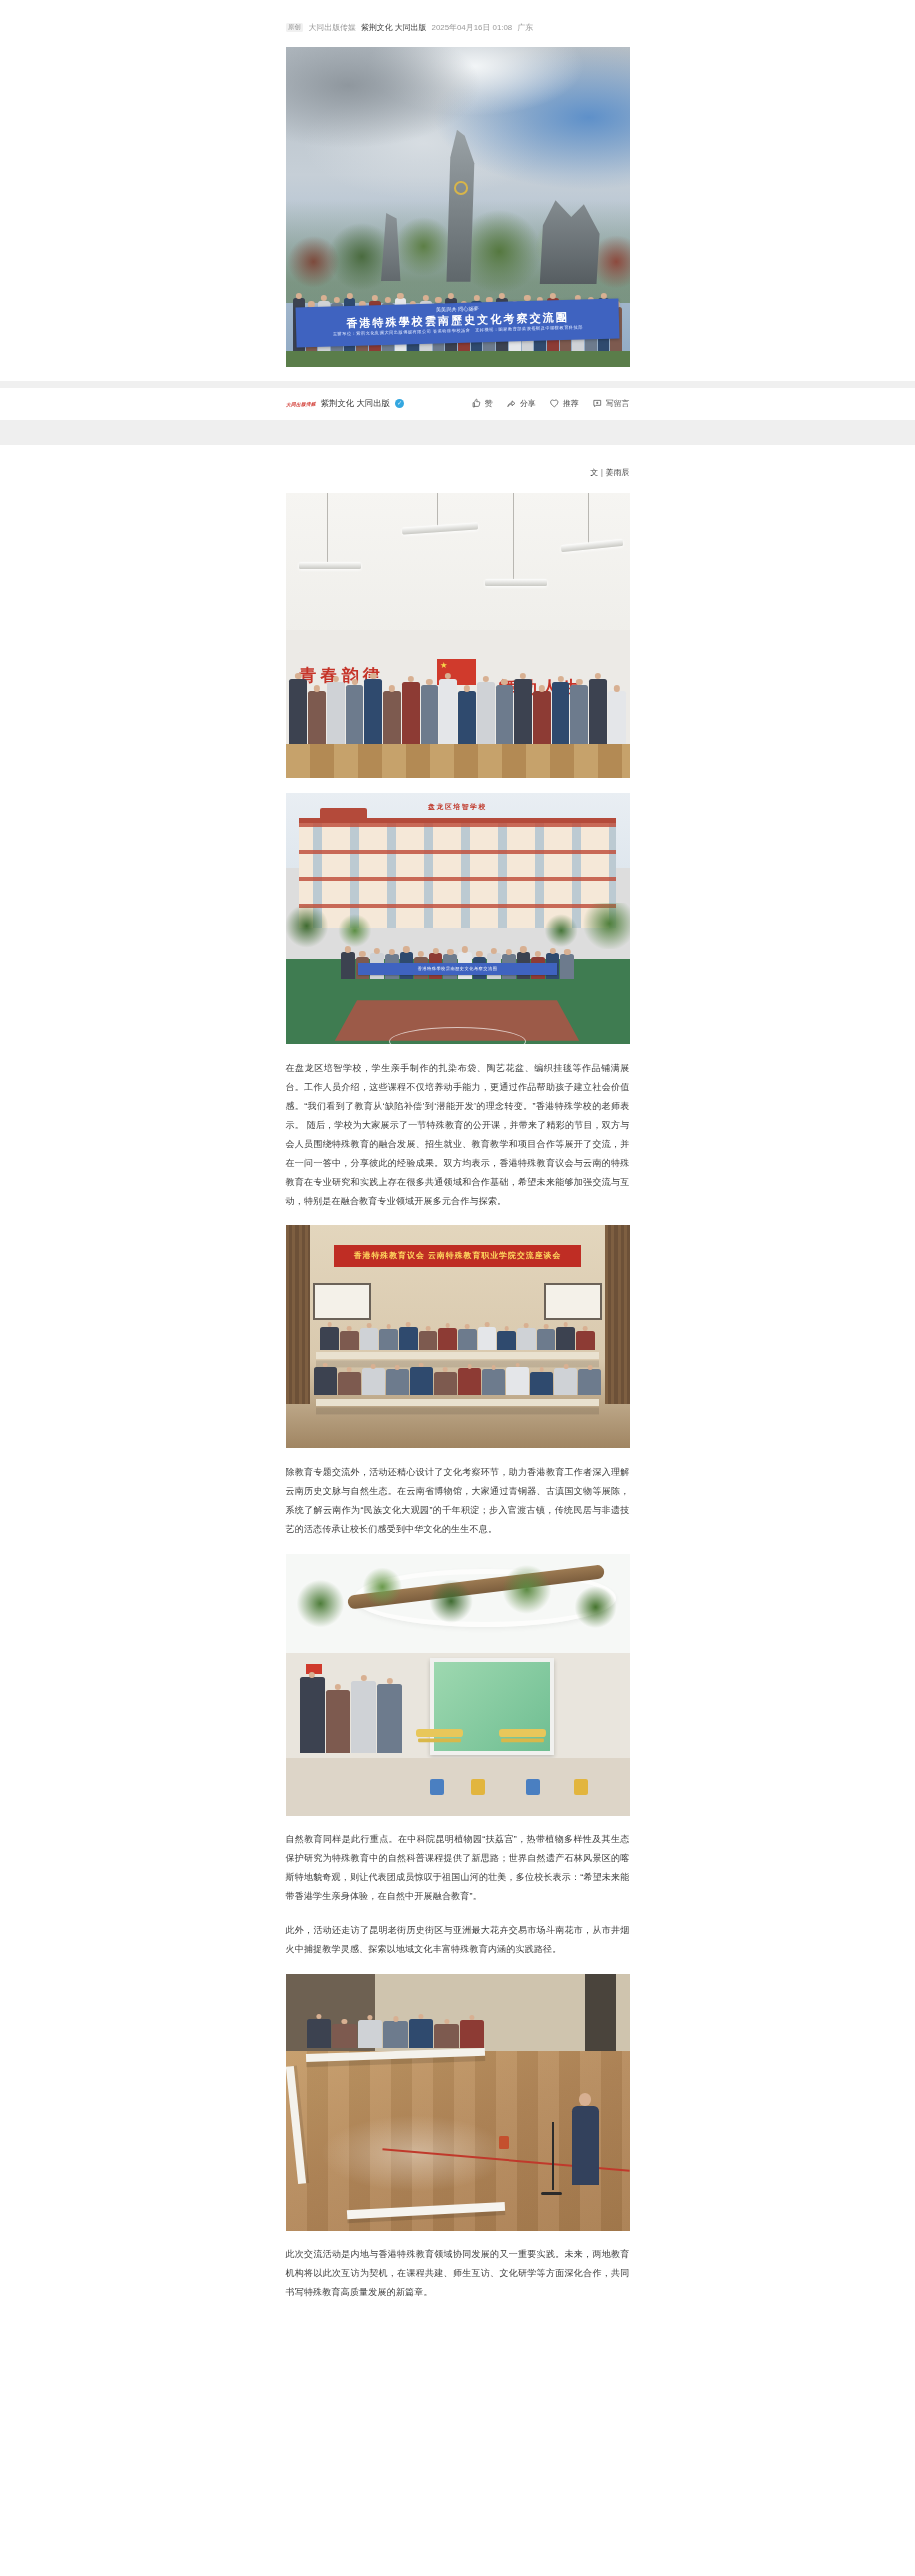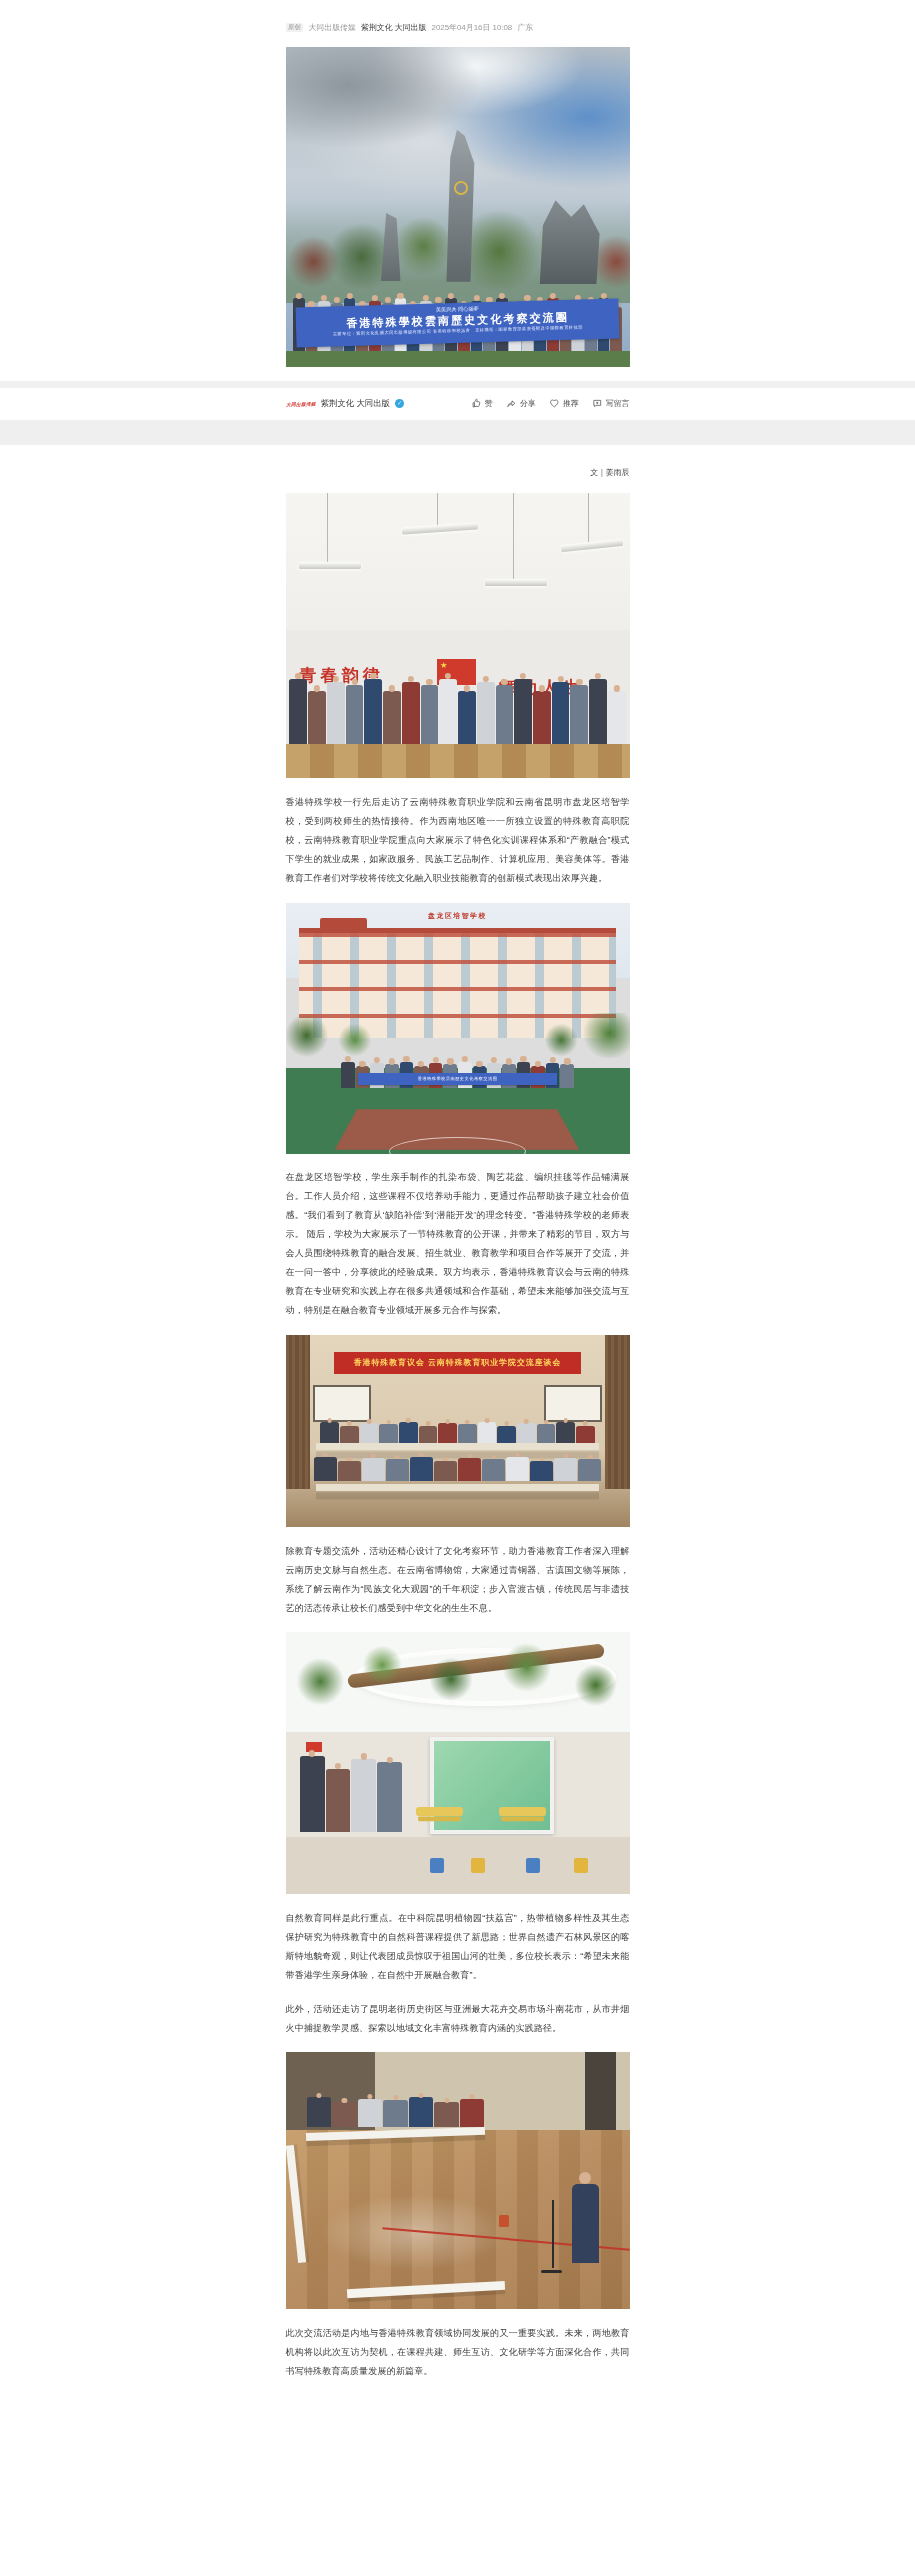--- a/index.html
+++ b/index.html
@@ -104,21 +104,21 @@
       radial-gradient(circle 37px at 94% 45%, #50803c 0%, rgba(80,128,60,0) 72%),
       radial-gradient(circle 23.6px at 20% 60%, #5d8f46 0%, rgba(93,143,70,0) 70%),
       radial-gradient(circle 23.6px at 80% 60%, #47763a 0%, rgba(71,118,58,0) 70%); }
   .p3v .court { inset:auto 0 0 0; height:34%; background:#3f7c51; }
   .p3v .key { left:18%; bottom:0; width:64%; height:60%; background:#9c5a48; transform:perspective(157px) rotateX(38deg); }
   .p3v .arc { left:30%; bottom:-14%; width:40%; height:34%; border:1.6px solid rgba(255,255,255,.65); border-radius:50%; }
   .p3v .crowd { left:16%; right:16%; bottom:26%; height:11%; }
   .p3v .banner3 { left:21%; right:21%; bottom:27.5%; height:11.5px; background:#3f63c0; color:#fff; font-size:4.2px; line-height:11.5px; text-align:center; letter-spacing:0.5px; box-shadow:0 0.5px 1.6px rgba(0,0,0,.3); }
 
   
-  .p4v { height:192px; }
+  .p4v { height:223px; }
   .p4v .wall { inset:0; background:linear-gradient(180deg,#e3d6bd 0%,#d9c9ae 60%,#a08562 100%); }
   .p4v .pillar { top:0; bottom:20%; width:7%; background:repeating-linear-gradient(90deg,#7e5f41 0 3.1px,#6d5138 3.1px 6.3px); }
   .p4v .banner4 { left:14%; right:14%; top:9%; height:22px; background:#bf2d24; color:#ffd65e; font-weight:700; font-size:7.9px; line-height:22px; text-align:center; letter-spacing:1px; }
   .p4v .screen { top:26%; width:17%; height:37px; background:#f4f1e9; border:2.1px solid #6b6258; }
   .p4v .t-row { left:9%; right:9%; height:6.8px; background:#e9e1cf; box-shadow:0 8.4px 0 rgba(0,0,0,.10); }
   .p4v .crowd { height:11%; }
   .p4v .crowd .person::before { width:4.7px; height:4.7px; top:-4.2px; }
 
   
   .p5v { height:262px; }
@@ -163,21 +163,21 @@
   .p6v .standing::before { content:""; position:absolute; top:-12.6px; left:7.3px; width:12.6px; height:12.6px; border-radius:50%; background:#d8b092; }
 </style>
 </head>
 <body>
 
 <div class="container article-header">
   <div class="meta-row">
     <span class="orig-badge">原创</span>
     <span>大同出版传媒</span>
     <span class="meta-account">紫荆文化 大同出版</span>
-    <span>2025年04月16日 10:08</span>
+    <span>2025年04月16日 01:08</span>
     <span>广东</span>
   </div>
 
   <div class="headline-photo-wrap">
     <div class="photo p1">
       <div class="sky"></div>
       <div class="trees"></div>
       <div class="rock-left"></div>
       <div class="rock-right"></div>
       <div class="rock-main"></div>
@@ -303,21 +303,20 @@
         <div class="person"></div>
         <div class="person"></div>
         <div class="person"></div>
         <div class="person"></div>
         <div class="person"></div>
         <div class="person"></div>
       </div>
     <div class="floor"></div>
   </div>
 
-  <p class="para">香港特殊学校一行先后走访了云南特殊教育职业学院和云南省昆明市盘龙区培智学校，受到两校师生的热情接待。作为西南地区唯一一所独立设置的特殊教育高职院校，云南特殊教育职业学院重点向大家展示了特色化实训课程体系和“产教融合”模式下学生的就业成果，如家政服务、民族工艺品制作、计算机应用、美容美体等。香港教育工作者们对学校将传统文化融入职业技能教育的创新模式表现出浓厚兴趣。</p>
 
   <div class="photo p3v">
     <div class="sky"></div>
     <div class="tower"></div>
     <div class="sign">盘龙区培智学校</div>
     <div class="building"></div>
     <div class="trees"></div>
     <div class="court">
       <div class="key"></div>
       <div class="arc"></div>

